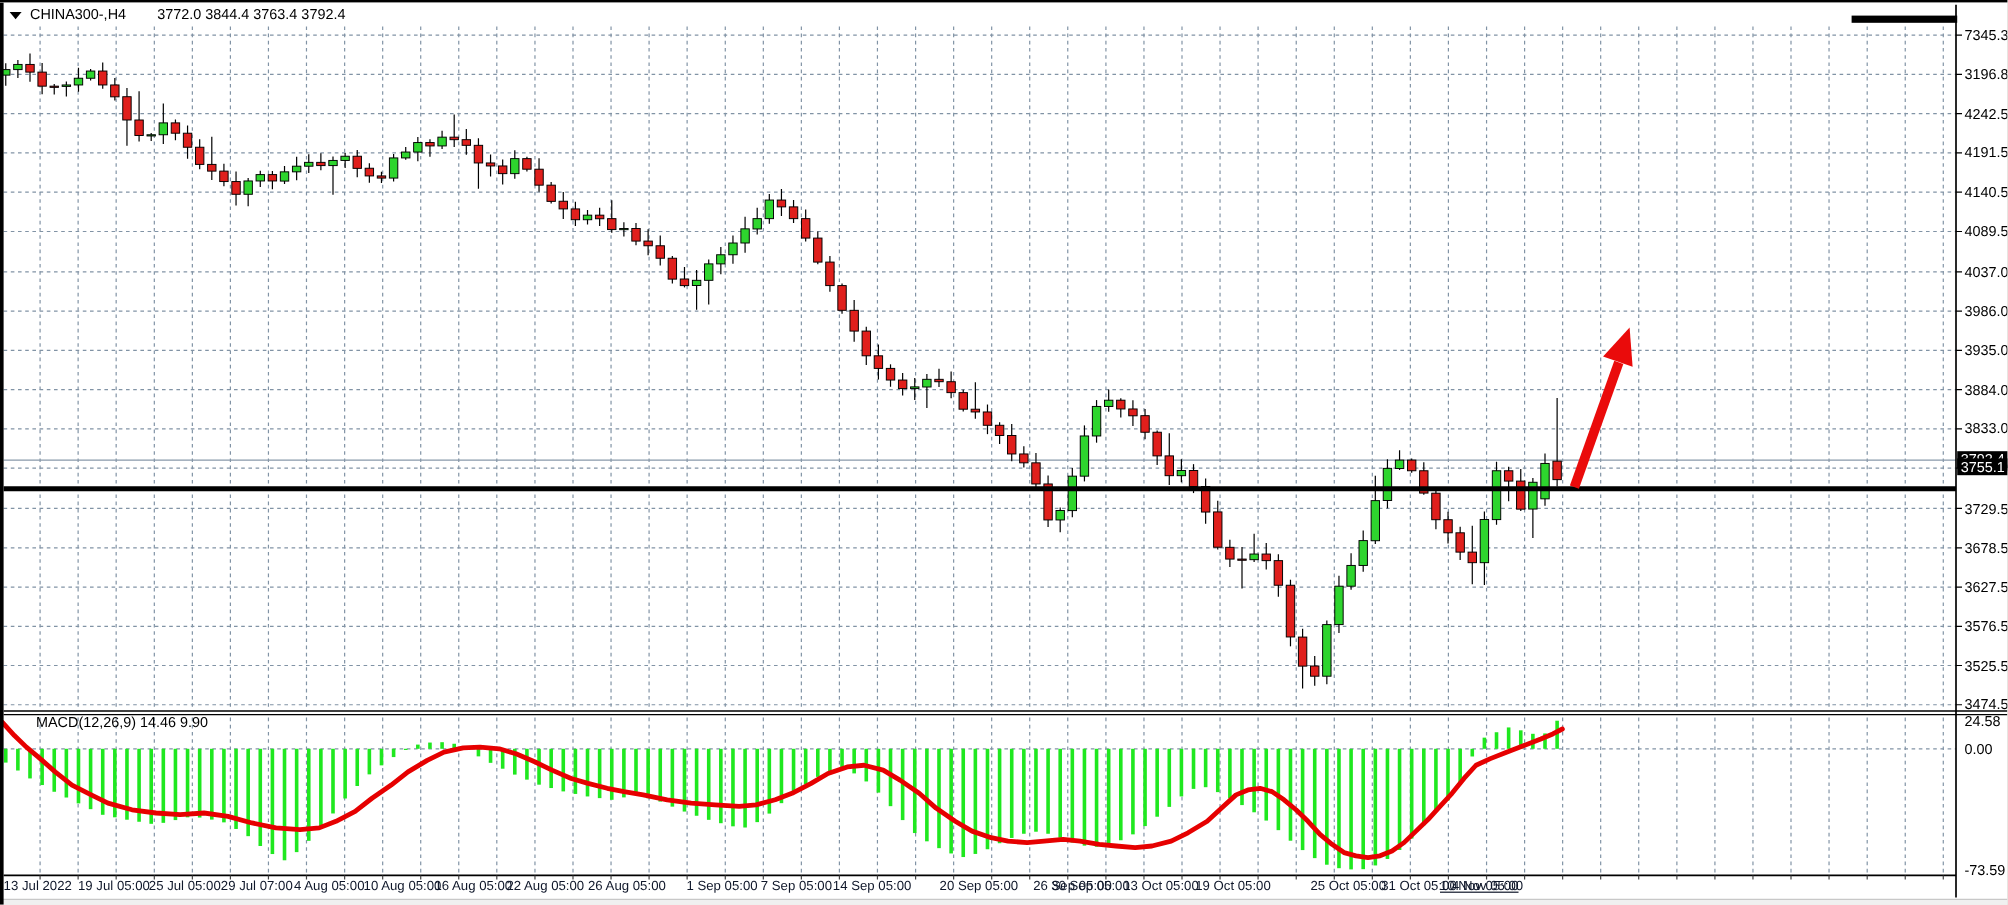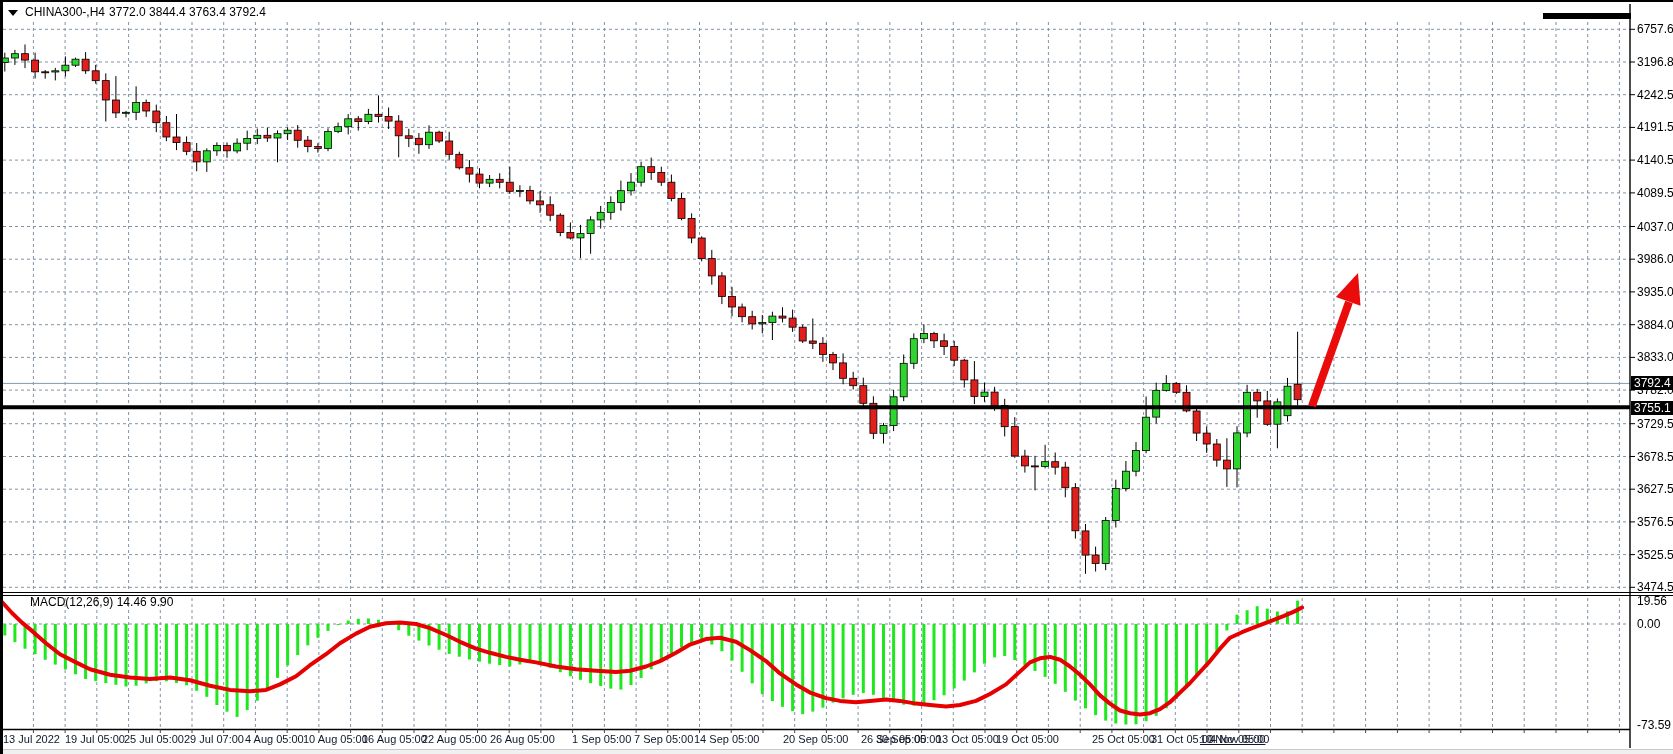--- a/index.html
+++ b/index.html
@@ -11,21 +11,21 @@
   }
   .stage svg{position:absolute;left:0;top:0;}
   .hdr{
     position:absolute;left:8px;top:3px;height:14px;display:flex;align-items:center;
     font-size:12px;color:#000;z-index:5;white-space:nowrap;
   }
   .tri{
     width:0;height:0;border-left:5px solid transparent;border-right:5px solid transparent;
     border-top:6px solid #000;display:inline-block;margin-right:7px;margin-top:1px;cursor:pointer;
   }
-  .hdr .sym{margin-right:4px;}
+  .hdr .sym{margin-right:26px;}
   .macd-label{
     position:absolute;left:30px;top:593px;font-size:12px;color:#000;z-index:6;white-space:nowrap;
   }
   .scale-label{
     position:absolute;left:1637px;transform:translateY(-50%);font-size:12px;color:#000;
     white-space:nowrap;z-index:4;
   }
   .time-label{
     position:absolute;top:731px;font-size:11px;color:#0f172a;white-space:nowrap;z-index:4;
   }
@@ -647,41 +647,41 @@
 
   <div class="hdr">
     <span class="tri"></span>
     <span class="sym">CHINA300-,H4</span>
     <span>3772.0 3844.4 3763.4 3792.4</span>
   </div>
 
   <div class="macd-label">MACD(12,26,9) 14.46 9.90</div>
 
   <div id="price-labels">
-      <div class="scale-label" style="top: 27.3px;">6757.6</div>
+      <div class="scale-label" style="top: 27.3px;">7345.3</div>
       <div class="scale-label" style="top: 60px;">3196.8</div>
       <div class="scale-label" style="top: 92.7px;">4242.5</div>
       <div class="scale-label" style="top: 125.4px;">4191.5</div>
       <div class="scale-label" style="top: 158.1px;">4140.5</div>
       <div class="scale-label" style="top: 190.9px;">4089.5</div>
       <div class="scale-label" style="top: 224.5px;">4037.0</div>
       <div class="scale-label" style="top: 257.2px;">3986.0</div>
       <div class="scale-label" style="top: 289.9px;">3935.0</div>
       <div class="scale-label" style="top: 322.7px;">3884.0</div>
       <div class="scale-label" style="top: 355.4px;">3833.0</div>
       <div class="scale-label" style="top: 388.1px;">3782.0</div>
       <div class="scale-label" style="top: 421.7px;">3729.5</div>
       <div class="scale-label" style="top: 454.5px;">3678.5</div>
       <div class="scale-label" style="top: 487.2px;">3627.5</div>
       <div class="scale-label" style="top: 519.9px;">3576.5</div>
       <div class="scale-label" style="top: 552.6px;">3525.5</div>
       <div class="scale-label" style="top: 585.3px;">3474.5</div>
     </div>
   <div id="macd-scale-labels">
-      <div class="scale-label" style="top: 599px;">19.56</div>
+      <div class="scale-label" style="top: 599px;">24.58</div>
       <div class="scale-label" style="top: 622px;">0.00</div>
       <div class="scale-label" style="top: 723px;">-73.59</div>
     </div>
   <div id="time-labels">
       <div class="time-label" style="left: 3px;">13 Jul 2022</div>
       <div class="time-label" style="left: 65px;">19 Jul 05:00</div>
       <div class="time-label" style="left: 124px;">25 Jul 05:00</div>
       <div class="time-label" style="left: 184px;">29 Jul 07:00</div>
       <div class="time-label" style="left: 245px;">4 Aug 05:00</div>
       <div class="time-label" style="left: 303px;">10 Aug 05:00</div>
@@ -696,18 +696,18 @@
       <div class="time-label" style="left: 876px;">30 Sep 05:00</div>
       <div class="time-label" style="left: 936px;">13 Oct 05:00</div>
       <div class="time-label" style="left: 996px;">19 Oct 05:00</div>
       <div class="time-label" style="left: 1092px;">25 Oct 05:00</div>
       <div class="time-label" style="left: 1151px;">31 Oct 05:00</div>
       <div class="time-label" style="left: 1210px;">4 Nov 05:00</div>
       <div class="time-label" style="left: 1200px; text-decoration: underline;">10 Nov 05:00</div>
     </div>
 
   <div class="badge" id="bid-badge" style="top: 381.4px;">3792.4</div>
-  <div class="badge" id="hline-badge" style="top: 406px;">3755.1</div>
+  <div class="badge" id="hline-badge" style="top: 387px;">3755.1</div>
 
   <div class="scroll-thumb"></div>
   <div class="statusbar"></div>
   <div class="left-border"></div>
 </div>
 
 </body></html>

